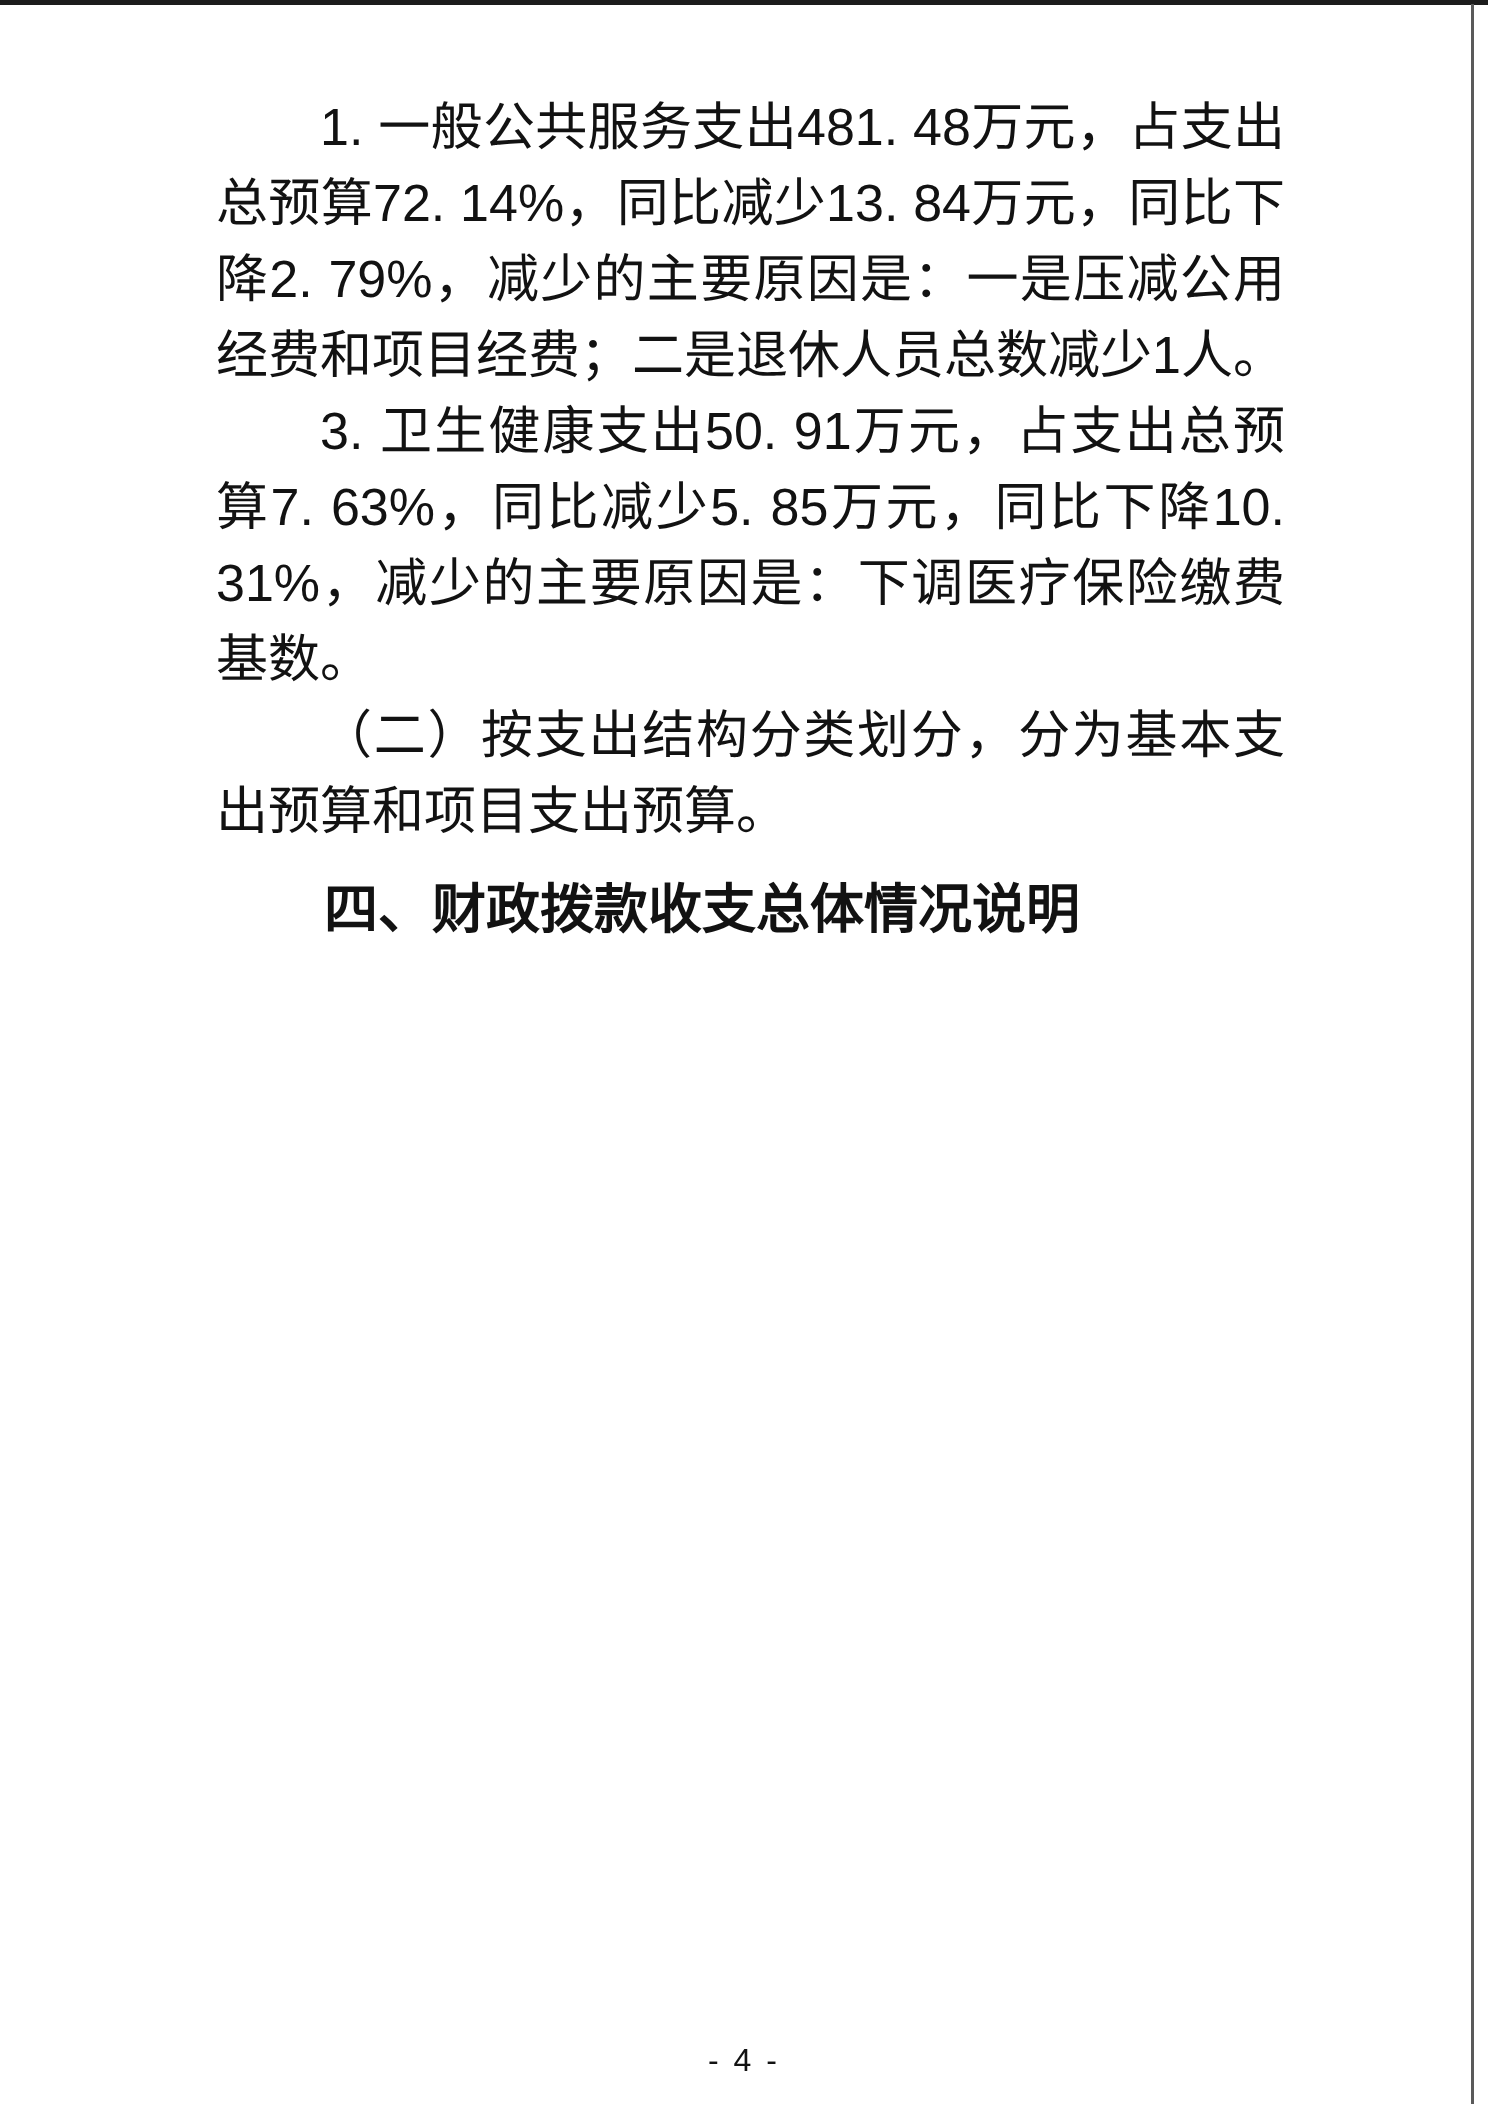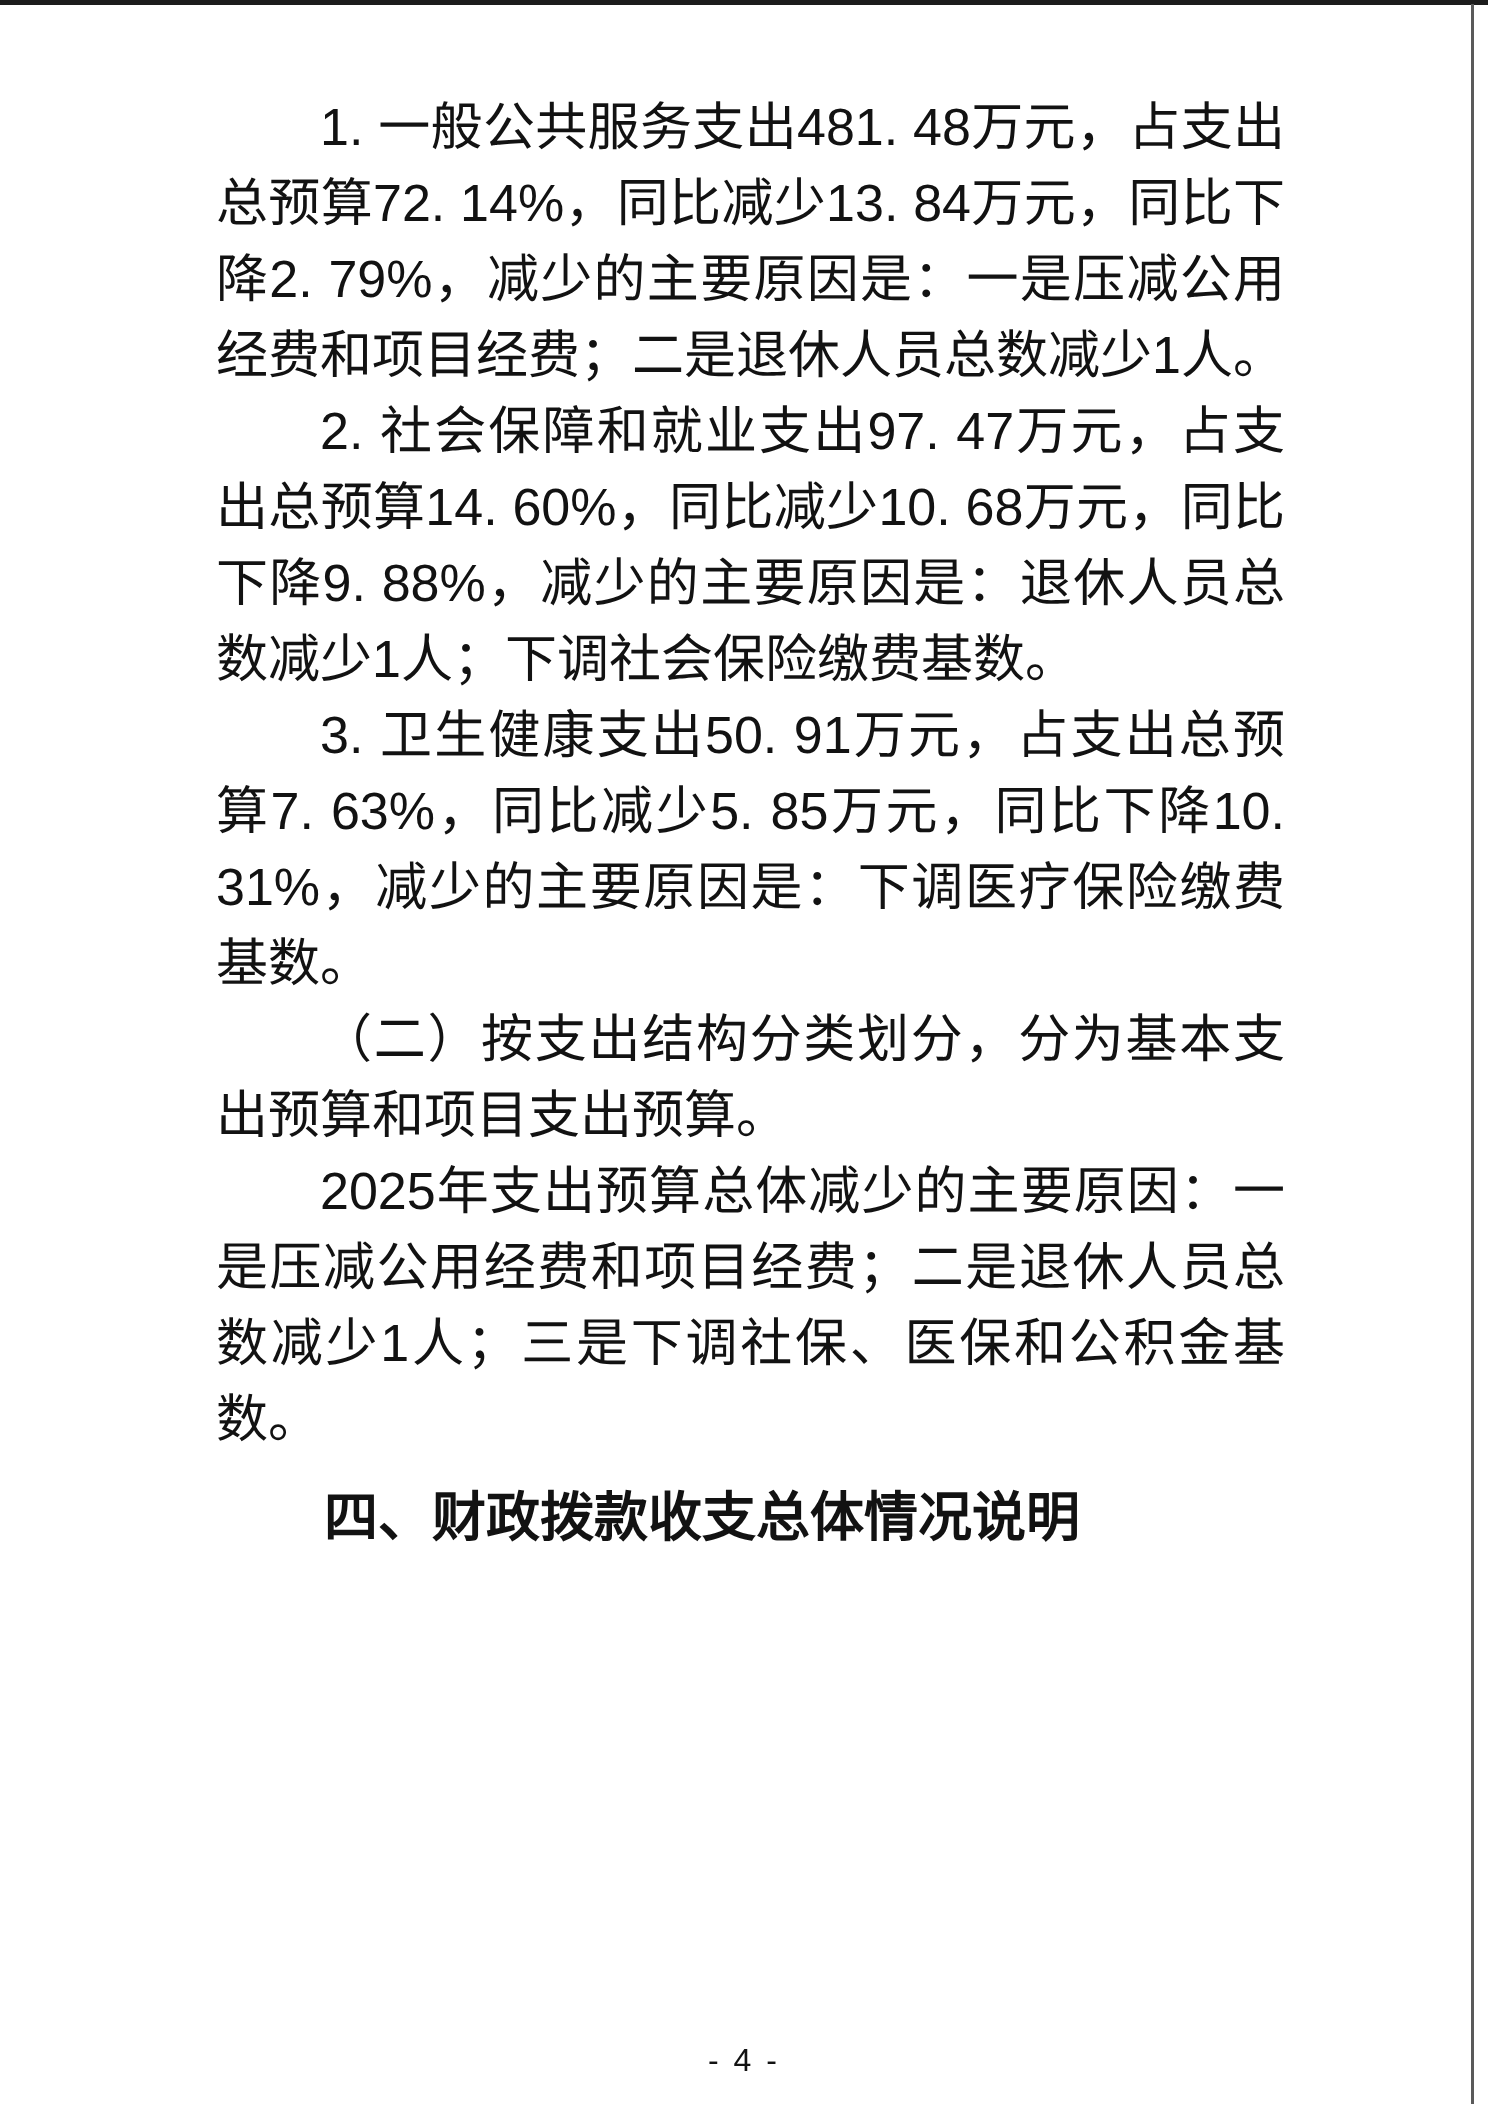--- a/index.html
+++ b/index.html
@@ -62,22 +62,20 @@
   }
 </style>
 </head>
 <body>
 
 <div class="scan-band-top"></div>
 <div class="scan-line-right"></div>
 
 <div class="doc">
   <p class="para">1. 一般公共服务支出481. 48万元，占支出总预算72. 14%，同比减少13. 84万元，同比下降2. 79%，减少的主要原因是：一是压减公用经费和项目经费；二是退休人员总数减少1人。</p>
-  <p class="para">2. 社会保障和就业支出97. 47万元，占支出总预算14. 60%，同比减少10. 68万元，同比下降9. 88%，减少的主要原因是：退休人员总数减少1人；下调社会保险缴费基数。</p>
   <p class="para">3. 卫生健康支出50. 91万元，占支出总预算7. 63%，同比减少5. 85万元，同比下降10. 31%，减少的主要原因是：下调医疗保险缴费基数。</p>
   <p class="para">（二）按支出结构分类划分，分为基本支出预算和项目支出预算。</p>
-  <p class="para">2025年支出预算总体减少的主要原因：一是压减公用经费和项目经费；二是退休人员总数减少1人；三是下调社保、医保和公积金基数。</p>
 
   <h2 class="heading">四、财政拨款收支总体情况说明</h2>
 
 </div>
 
 <div class="footer">- 4 -</div>
 
 </body></html>

